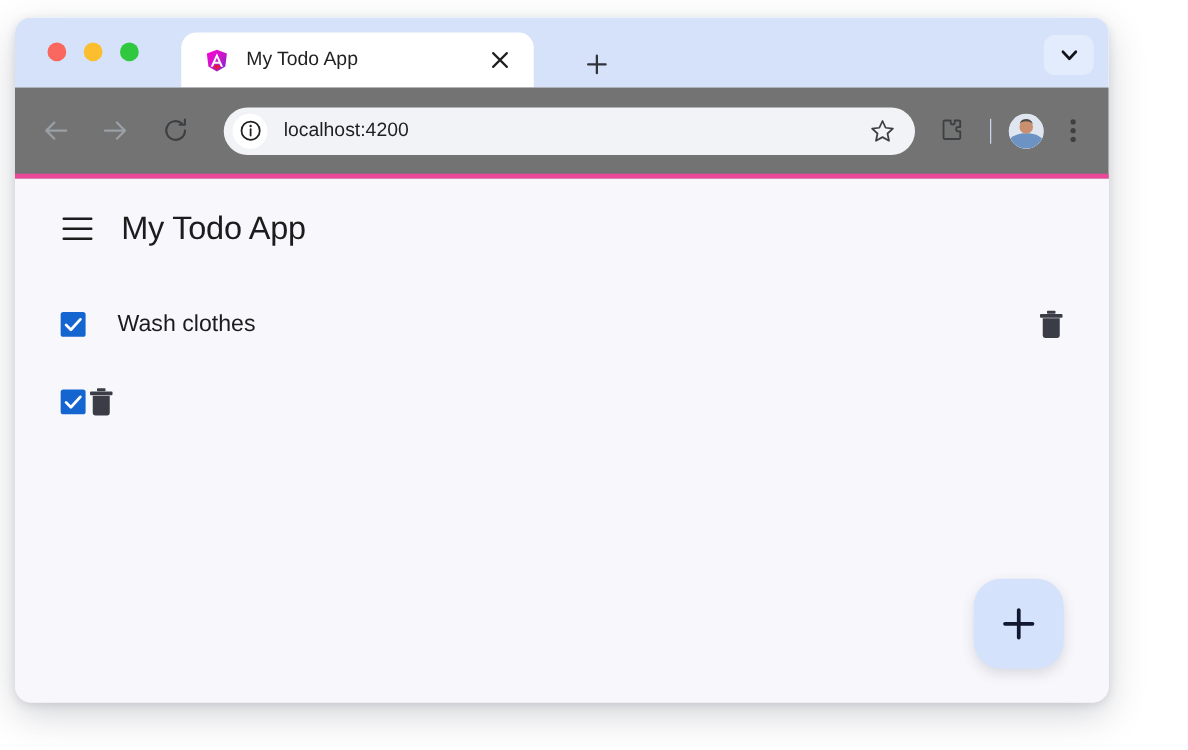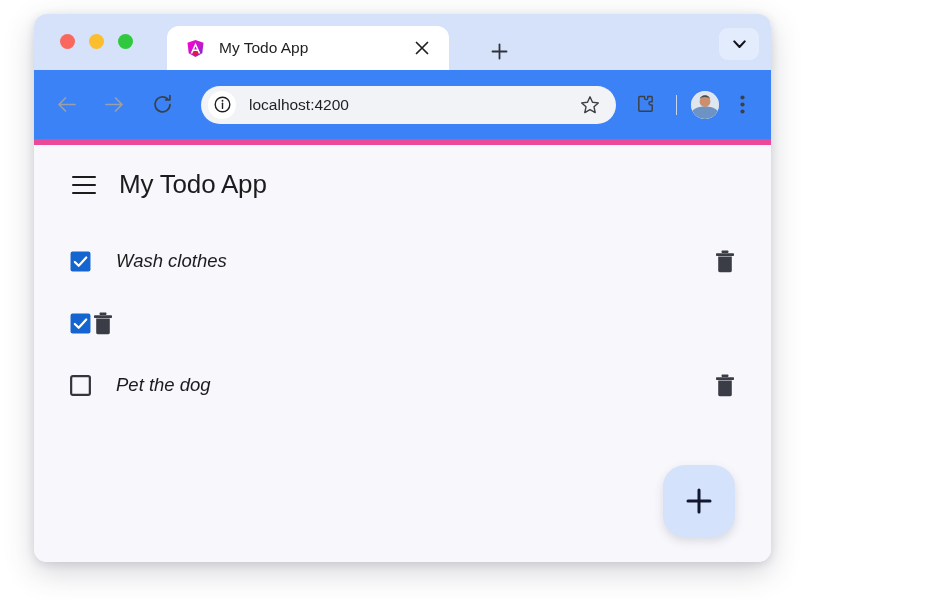--- a/index.html
+++ b/index.html
@@ -10,23 +10,23 @@
     width: 950px;
     height: 600px;
     background: #ffffff;
     font-family: "Liberation Sans", sans-serif;
     overflow: hidden;
   }
 
   
   .browser-window {
     position: absolute;
-    left: 34px;
+    left: 12px;
     top: 14px;
-    width: 737px;
+    width: 875px;
     height: 548px;
     border-radius: 13px;
     background: #ffffff;
     box-shadow: 0 10px 30px rgba(60,64,80,0.22),
                 0 2px 8px rgba(60,64,80,0.14);
     overflow: hidden;
   }
 
   
   .tab-strip {
@@ -107,22 +107,22 @@
     background: #e3ecfc;
     display: flex;
     align-items: center;
     justify-content: center;
   }
 
   
   .toolbar {
     position: relative;
     height: 69px;
-    background: #3b82f6;
-    border-bottom: 6px solid #ec4899;
+    background: #737373;
+    border-bottom: 4px solid #ec4899;
     display: flex;
     align-items: center;
   }
   .nav-btn {
     width: 34px;
     height: 34px;
     display: flex;
     align-items: center;
     justify-content: center;
     flex: none;
@@ -232,21 +232,20 @@
   .app-title {
     margin-left: 23px;
     font-size: 26px;
     color: #1c1c1c;
     letter-spacing: -0.2px;
   }
 
   .todo-list {
     margin-top: 30px;
     padding: 0 16px 0 36px;
-    font-style: italic;
   }
   .todo-item {
     height: 62px;
     display: flex;
     align-items: center;
   }
   .checkbox {
     width: 21px;
     height: 21px;
     flex: none;
@@ -435,33 +434,20 @@
         </svg>
         <div class="delete-btn">
           <svg width="22" height="23" viewBox="0 0 22 23">
             <rect x="7.6" y="0.6" width="6.8" height="2.3" rx="0.6" fill="#3b3d46"></rect>
             <rect x="2.0" y="3.2" width="18" height="2.9" rx="0.8" fill="#3b3d46"></rect>
             <path d="M4.2 6.6 H17.8 V20.4 a1.9 1.9 0 0 1 -1.9 1.9 H6.1 a1.9 1.9 0 0 1 -1.9 -1.9 Z" fill="#3b3d46"></path>
           </svg>
         </div>
       </div>
 
-      <div class="todo-item">
-        <svg class="checkbox" viewBox="0 0 20 20">
-          <rect x="1.1" y="1.1" width="17.8" height="17.8" rx="1.6" fill="none" stroke="#34353c" stroke-width="2.1"></rect>
-        </svg>
-        <div class="todo-label">Pet the dog</div>
-        <div class="delete-btn">
-          <svg width="22" height="23" viewBox="0 0 22 23">
-            <rect x="7.6" y="0.6" width="6.8" height="2.3" rx="0.6" fill="#3b3d46"></rect>
-            <rect x="2.0" y="3.2" width="18" height="2.9" rx="0.8" fill="#3b3d46"></rect>
-            <path d="M4.2 6.6 H17.8 V20.4 a1.9 1.9 0 0 1 -1.9 1.9 H6.1 a1.9 1.9 0 0 1 -1.9 -1.9 Z" fill="#3b3d46"></path>
-          </svg>
-        </div>
-      </div>
 
     </div>
 
     <div class="fab">
       <svg width="28" height="28" viewBox="0 0 28 28">
         <path d="M14 3 V25 M3 14 H25" stroke="#11182f" stroke-width="3" stroke-linecap="round"></path>
       </svg>
     </div>
 
   </div>

